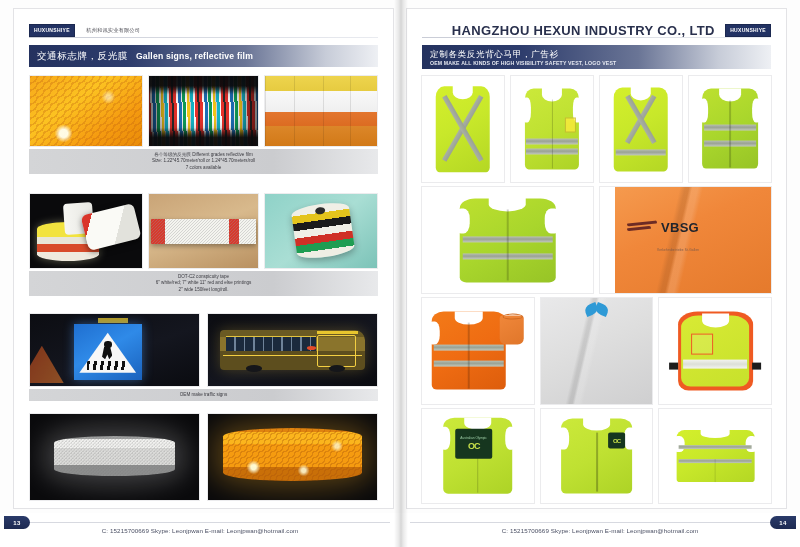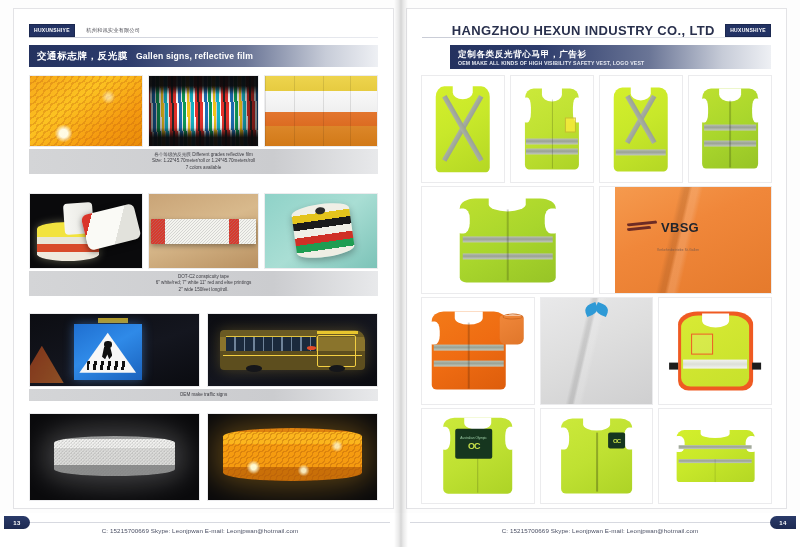--- a/index.html
+++ b/index.html
@@ -62,23 +62,23 @@
   }
 
   
   .title-bar{
     position:absolute;left:15px;right:15px;top:36px;height:22px;
     background:linear-gradient(to right,#24325f 0%,#2d3c6c 28%,#6a7596 62%,#c7ccd8 85%,#eef0f4 100%);
     color:#ffffff;
     display:flex;align-items:center;
     padding-left:8px;box-sizing:border-box;
   }
-  .title-cn{font-size:9.5px;font-weight:bold;letter-spacing:.6px;}
+  .title-cn{font-size:9.5px;font-weight:normal;letter-spacing:.6px;}
   .title-en{font-size:8.6px;font-weight:bold;margin-left:8px;letter-spacing:.2px;}
-  .title-bar.two-line{flex-direction:column;align-items:flex-start;justify-content:center;height:24px;margin-left:28px;}
+  .title-bar.two-line{flex-direction:column;align-items:flex-start;justify-content:center;height:24px;}
   .title-bar.two-line .title-cn{font-size:8.6px;line-height:10px;}
   .title-bar.two-line .sub-en{
     font-size:5.2px;font-weight:bold;letter-spacing:.15px;margin-top:1px;
     color:#e6e9f1;line-height:6px;
   }
 
   
   .caption{
     background:linear-gradient(to right,#d4d5d7 0%,#cbcccf 70%,#e8e9eb 100%);
     color:#3a3a40;text-align:center;

